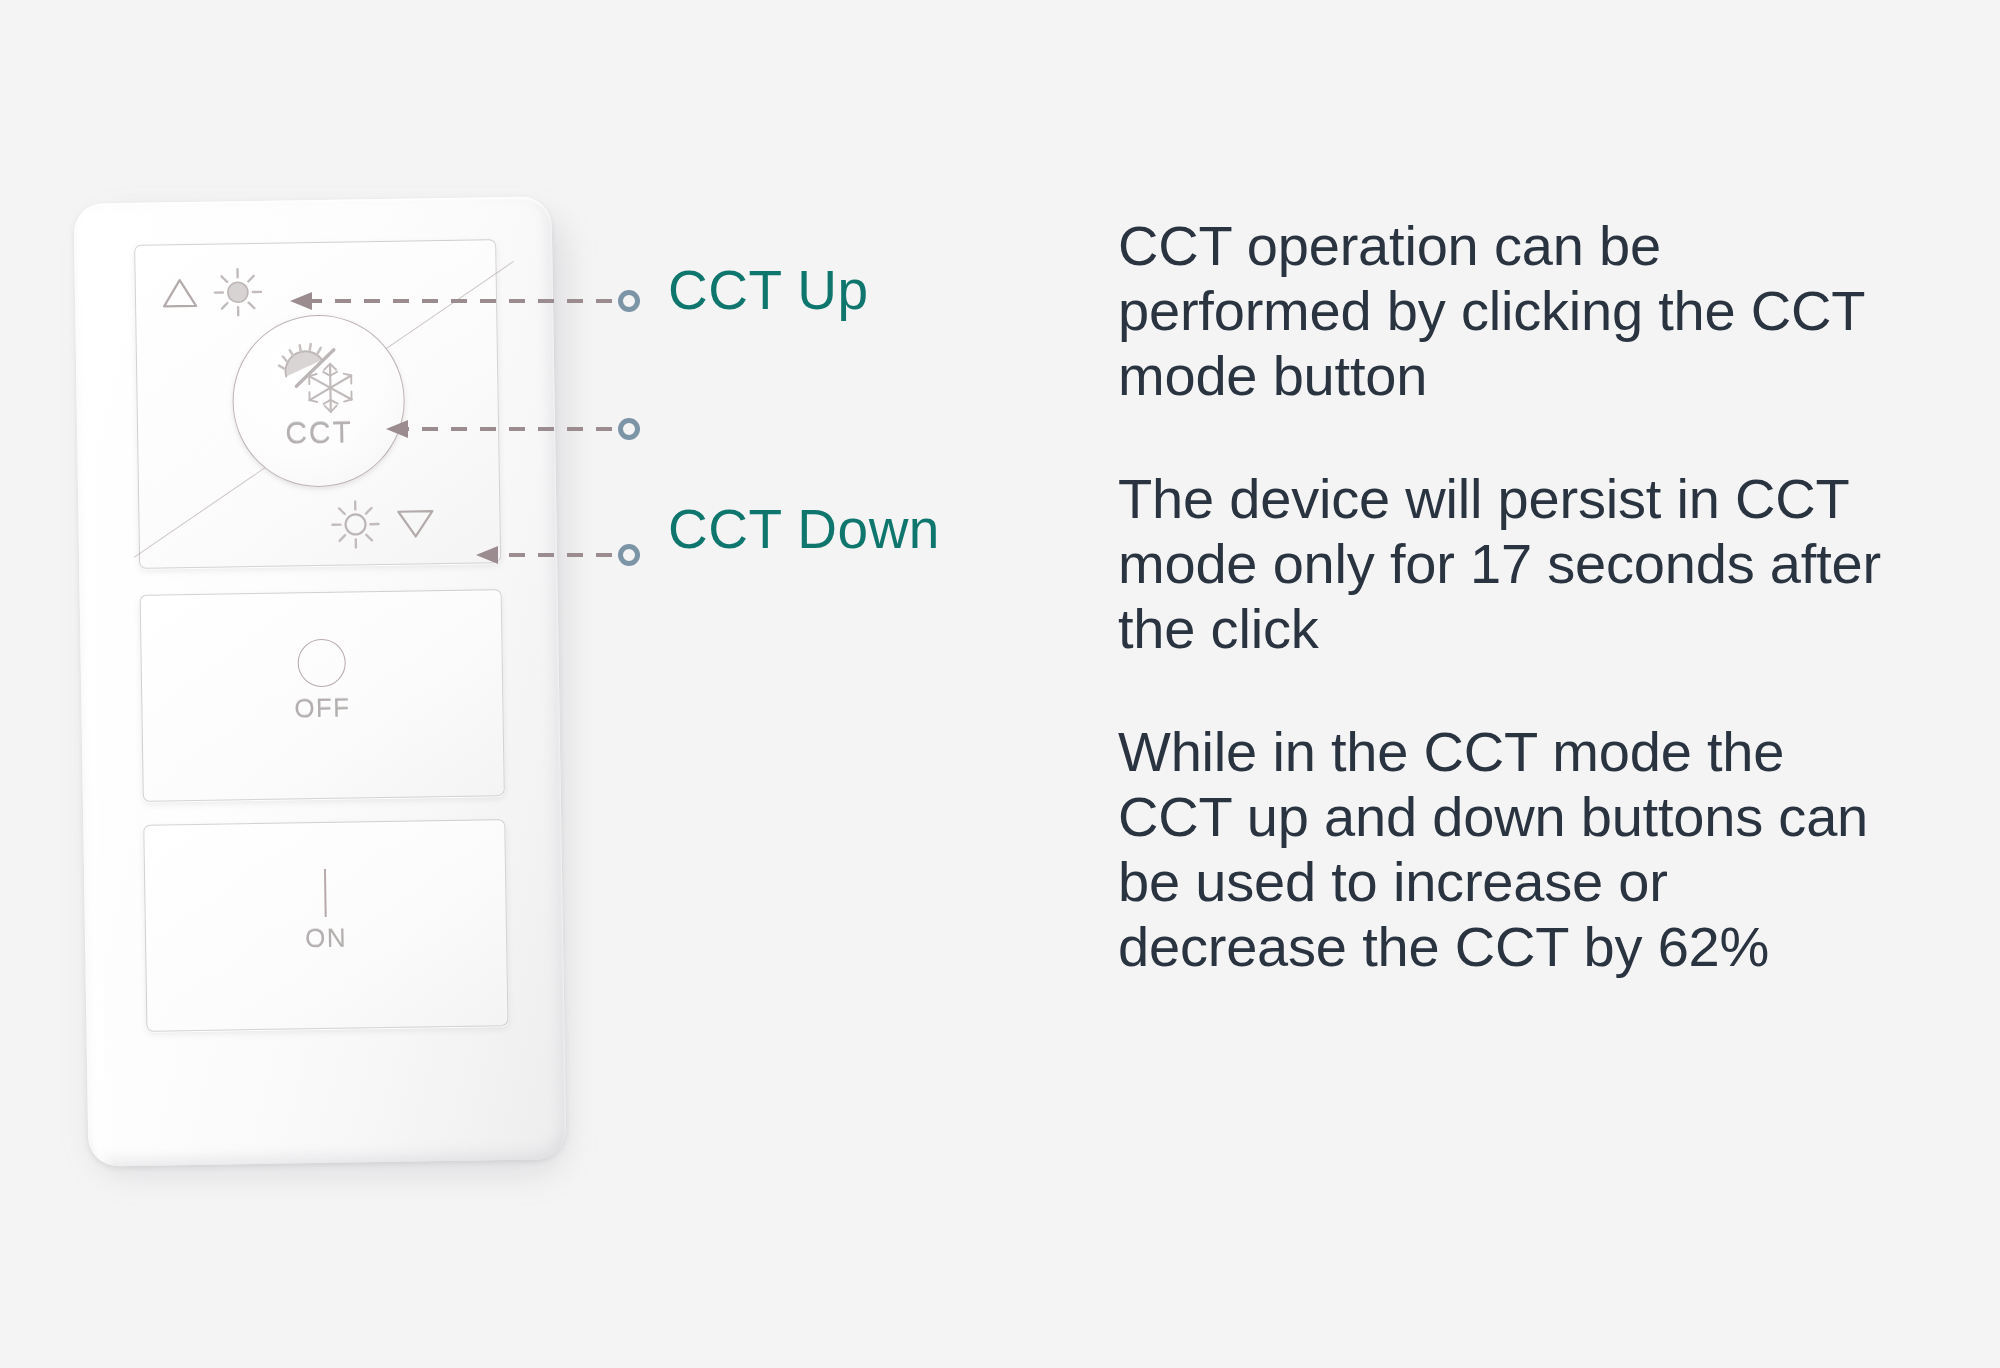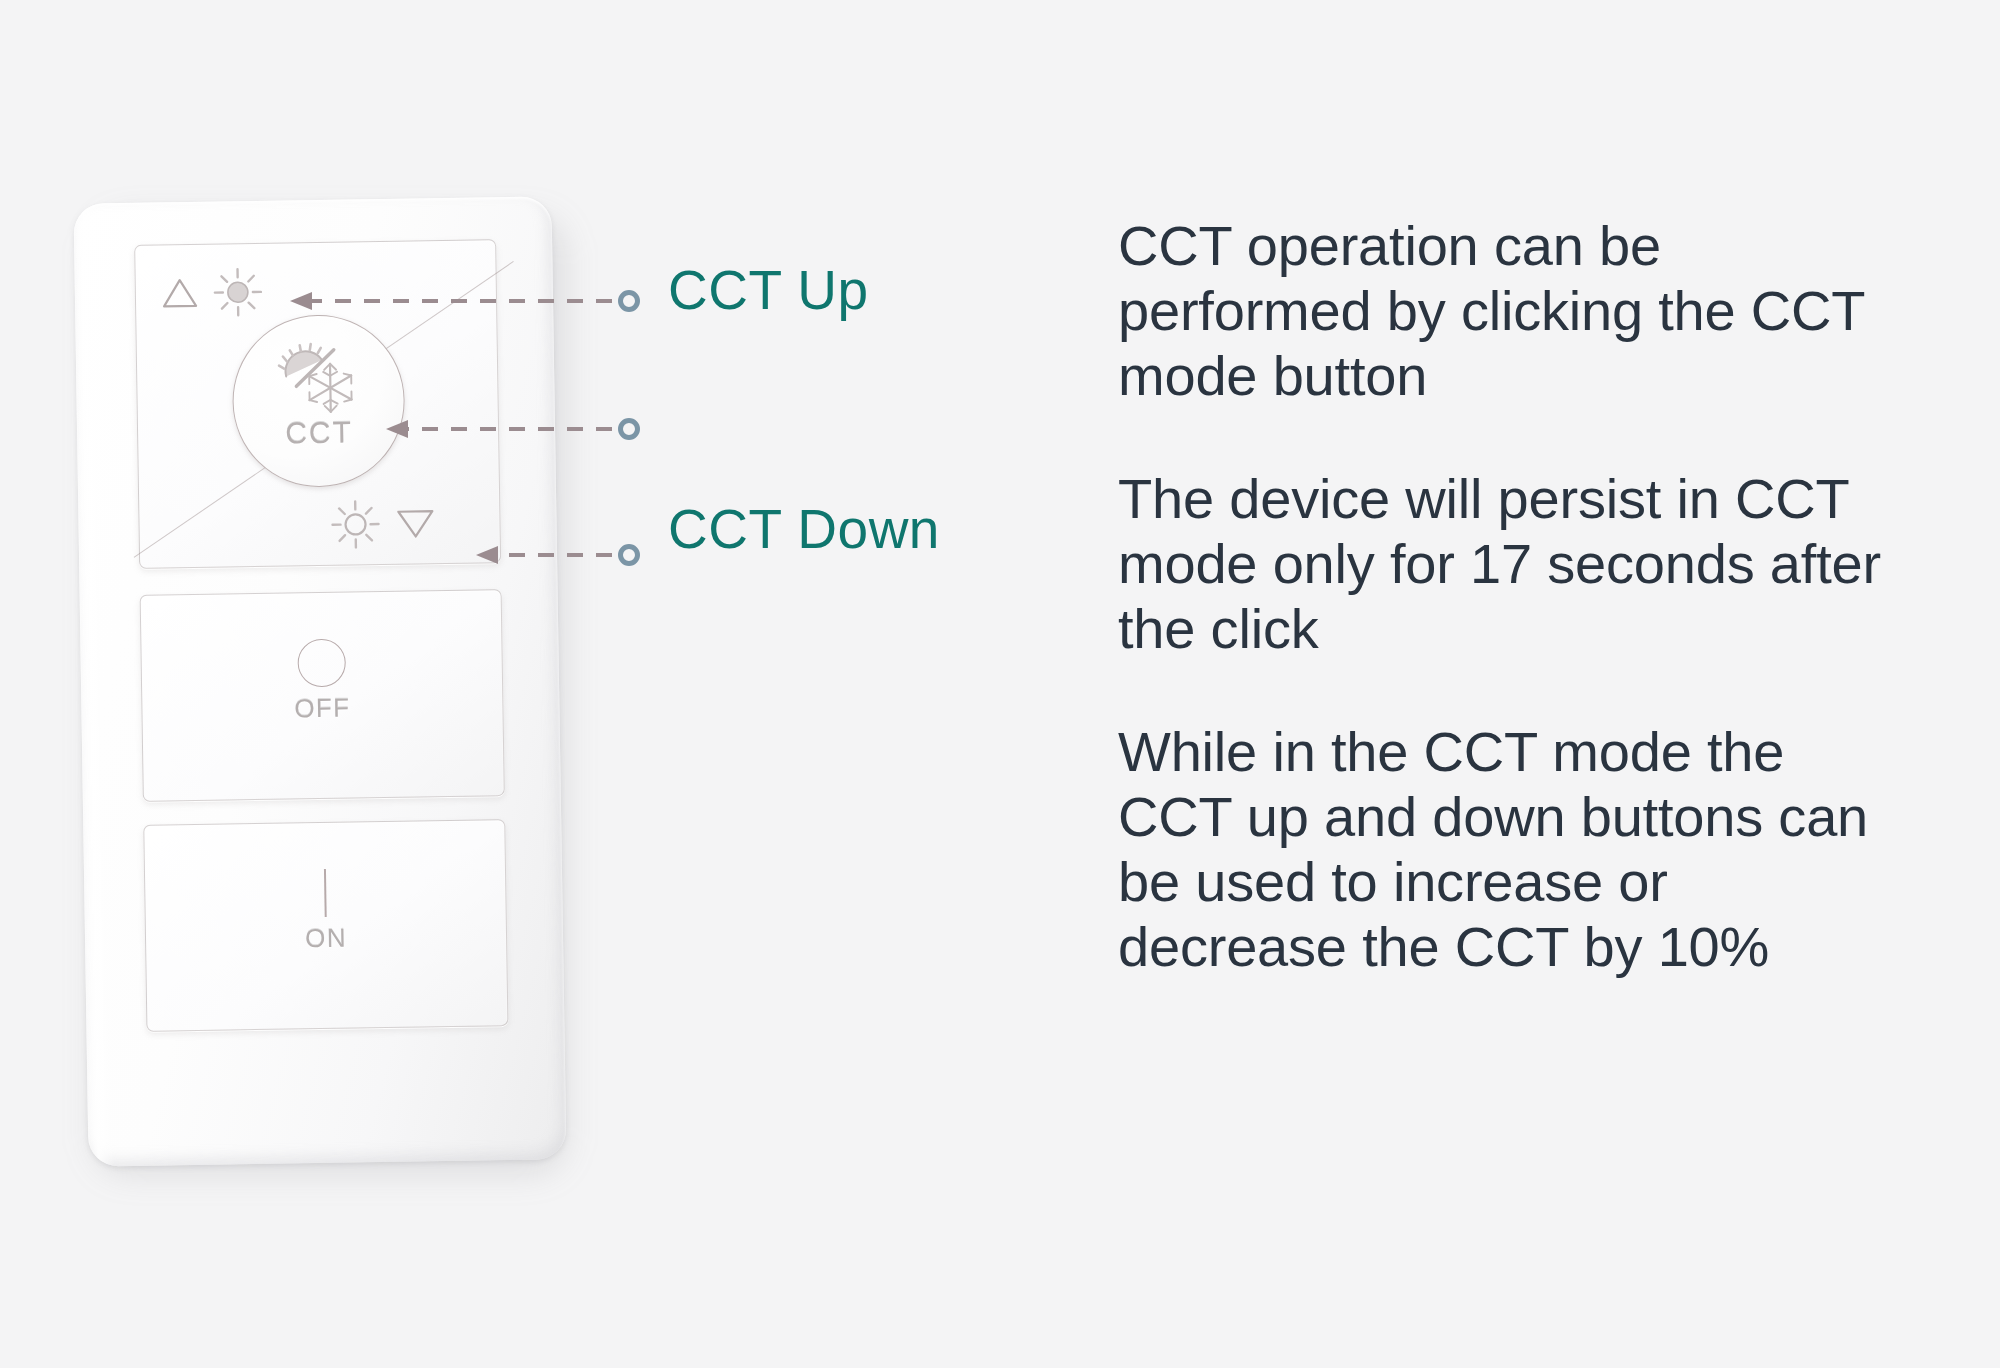--- a/index.html
+++ b/index.html
@@ -388,16 +388,16 @@
   <div class="callout-ring" id="ring-up"></div>
   <div class="callout-ring" id="ring-mode"></div>
   <div class="callout-ring" id="ring-down"></div>
 
   <div class="callout-label" id="label-up">CCT  Up</div>
   <div class="callout-label" id="label-down">CCT  Down</div>
 
   <div id="text-column">
     <p class="para">CCT operation can be performed by clicking the CCT mode button</p>
     <p class="para">The device will persist in CCT mode only for 17 seconds after the click</p>
-    <p class="para">While in the CCT mode the CCT up and down buttons can be used to increase or decrease the CCT by 10%</p>
+    <p class="para">While in the CCT mode the CCT up and down buttons can be used to increase or decrease the CCT by 62%</p>
   </div>
 
 </div>
 
 </body></html>

